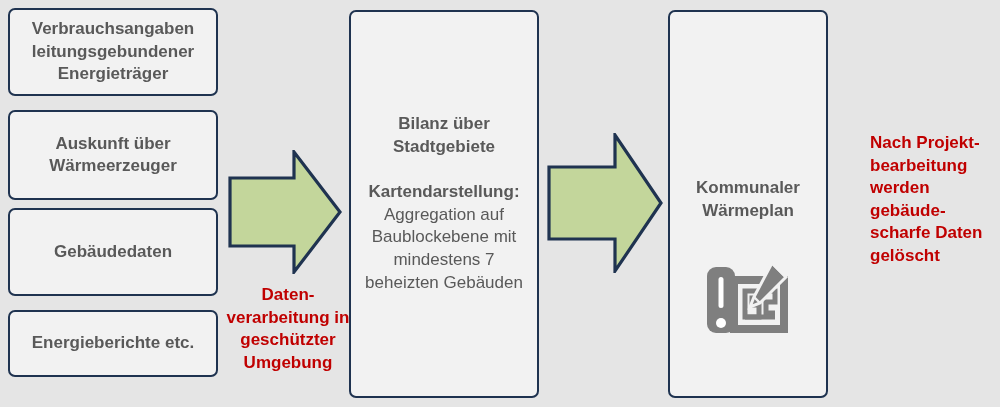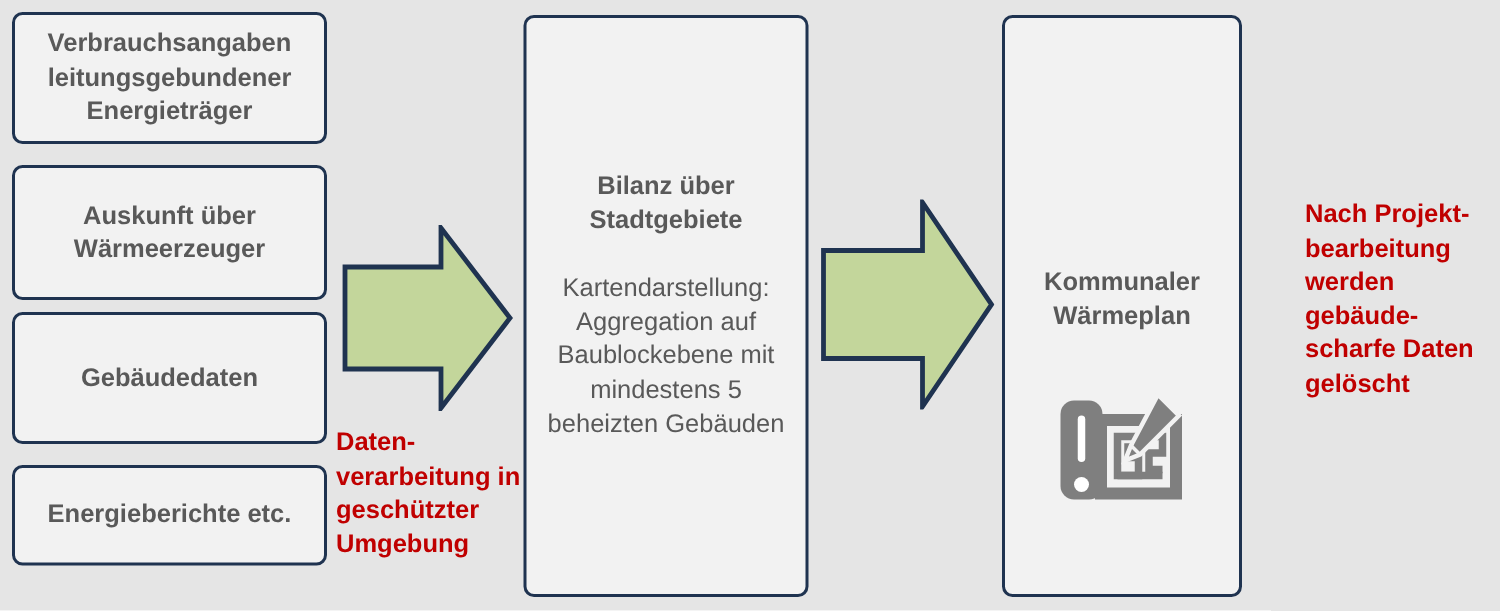--- a/index.html
+++ b/index.html
@@ -52,21 +52,21 @@
   }
   .center-title {
     color: #595959;
     font-weight: bold;
     font-size: 17px;
     line-height: 1.34;
     margin: 0 0 22px 0;
   }
   .center-sub-head {
     color: #595959;
-    font-weight: normal;
+    font-weight: bold;
     font-size: 17px;
     line-height: 1.34;
     margin: 0;
   }
   .center-sub-body {
     color: #595959;
     font-weight: normal;
     font-size: 17px;
     line-height: 1.34;
     margin: 0;
@@ -97,21 +97,21 @@
   }
 
   
   .note {
     position: absolute;
     color: #c00000;
     font-size: 17px;
     line-height: 1.33;
     font-weight: bold;
   }
-  #note-left  { left: 224px; top: 284px; width: 128px; }
+  #note-left  { left: 224px; top: 284px; width: 128px; text-align: center; }
   #note-right { left: 870px; top: 132px; width: 126px; }
 </style>
 </head>
 <body>
 
 <div id="canvas">
 
   <div class="box" id="src-1">
     <div class="box-text">Verbrauchsangaben leitungsgebundener Energieträger</div>
   </div>
@@ -129,21 +129,21 @@
   </div>
 
   <svg class="arrow" id="arrow-1" style="left:228px; top:150px;" width="114" height="124" viewBox="0 0 114 124">
     <polygon points="2,28 66,28 66,2 112,62 66,122 66,96 2,96" fill="#c3d69b" stroke="#1f3350" stroke-width="3.2" stroke-linejoin="miter"></polygon>
   </svg>
 
   <div class="box" id="center-box">
     <div class="inner">
       <p class="center-title">Bilanz über Stadtgebiete</p>
       <p class="center-sub-head">Kartendarstellung:</p>
-      <p class="center-sub-body">Aggregation auf Baublockebene mit mindestens 5 beheizten Gebäuden</p>
+      <p class="center-sub-body">Aggregation auf Baublockebene mit mindestens 7 beheizten Gebäuden</p>
     </div>
   </div>
 
   <svg class="arrow" id="arrow-2" style="left:547px; top:133px;" width="116" height="140" viewBox="0 0 116 140">
     <polygon points="2,34 68,34 68,2 114,70 68,138 68,106 2,106" fill="#c3d69b" stroke="#1f3350" stroke-width="3.2" stroke-linejoin="miter"></polygon>
   </svg>
 
   <div class="box" id="result-box">
     <div class="result-title">Kommunaler Wärmeplan</div>
     <div class="result-icon">

